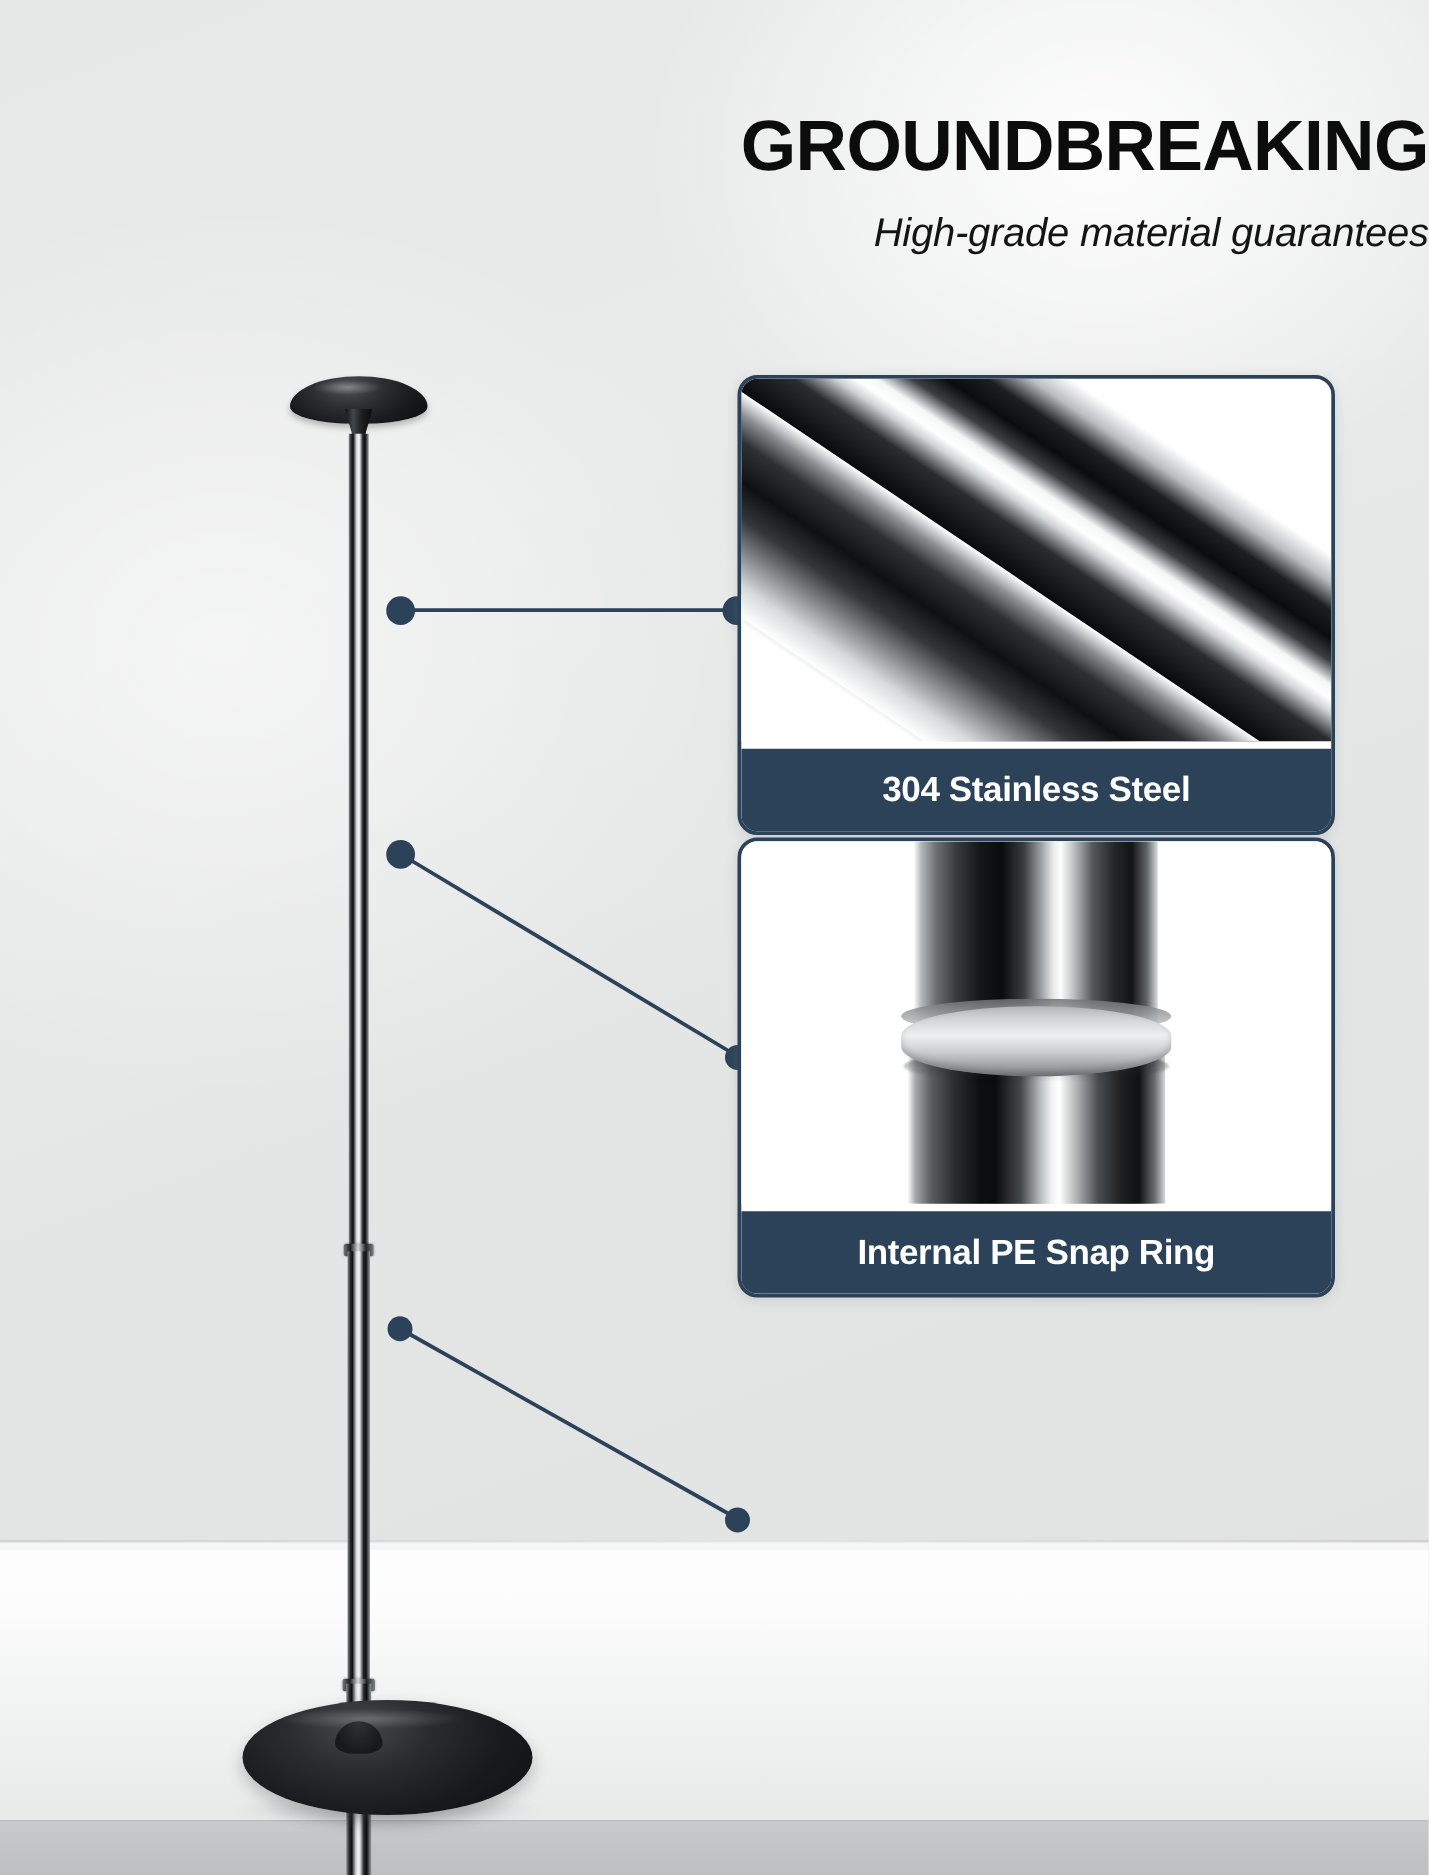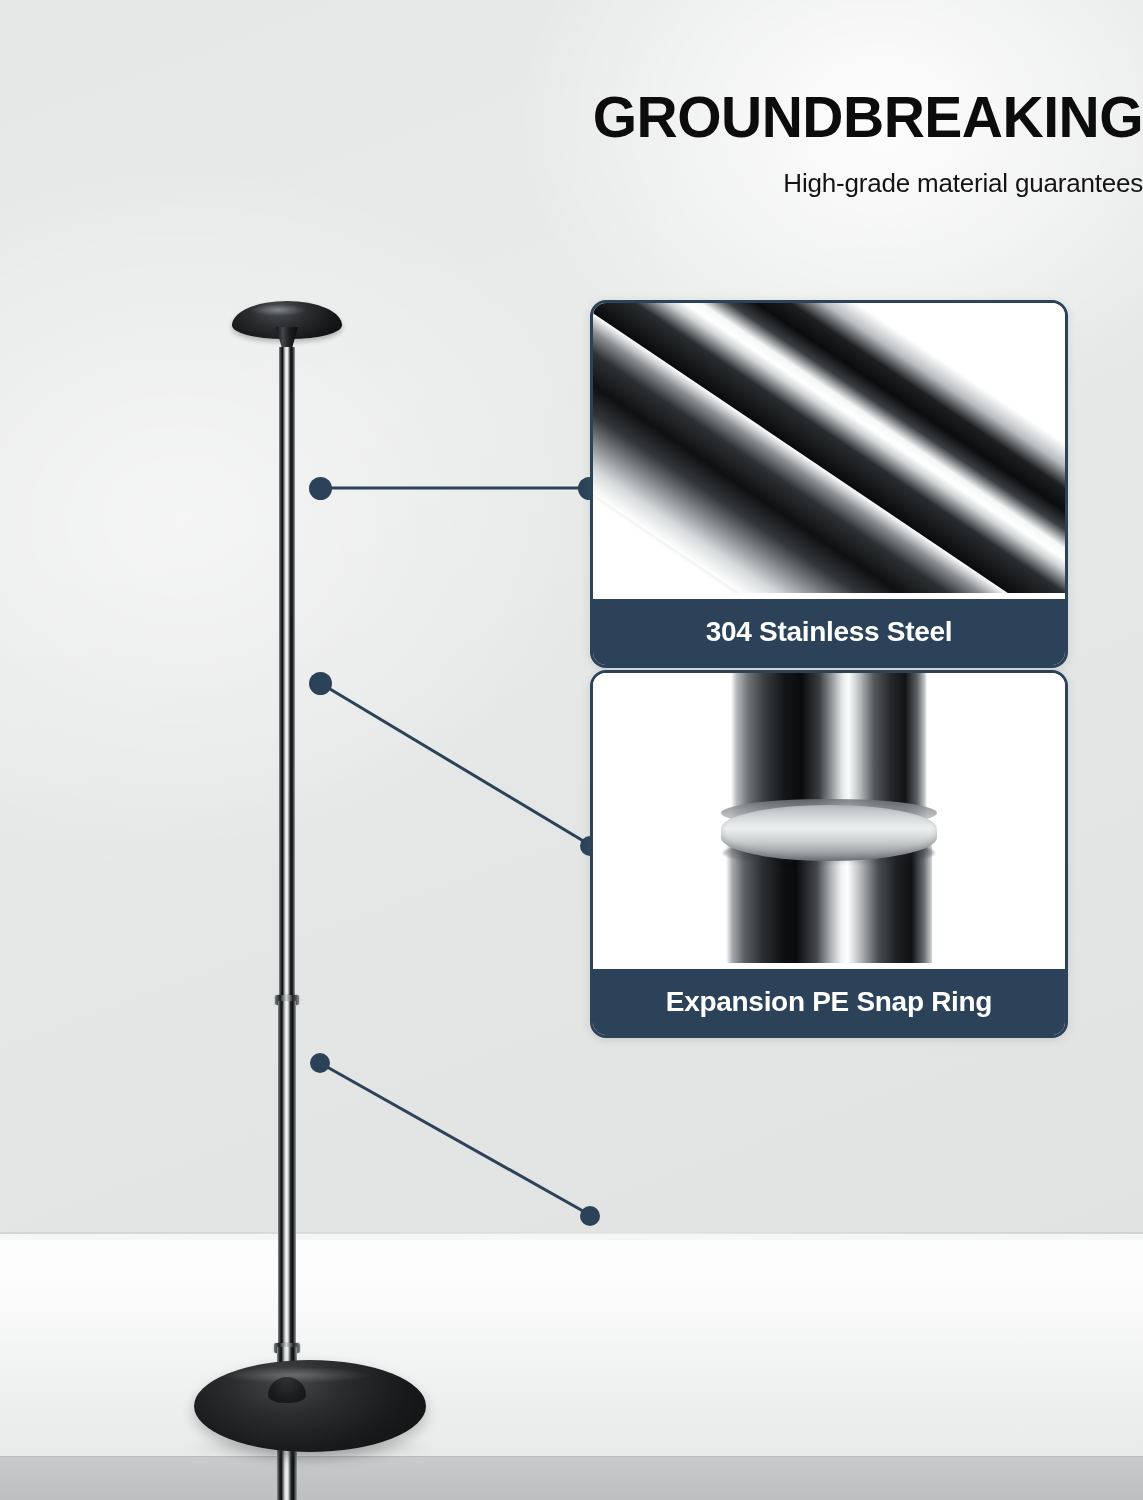--- a/index.html
+++ b/index.html
@@ -46,21 +46,21 @@
     position:absolute;left:0;right:0;top:68px;text-align:right;margin-top:20px;
   }
   .title{
     font-size:57px;line-height:59px;font-weight:bold;color:#0c0c0c;
     letter-spacing:-0.5px;
     font-family:"Liberation Sans", sans-serif;
   }
   .title .l2{display:block;letter-spacing:-1px;}
   .subtitle{
     margin-top:21px;
-    font-size:26px;font-weight:normal;color:#141414;letter-spacing:-0.2px;
+    font-size:32px;font-weight:normal;color:#141414;letter-spacing:-0.2px;font-style:italic;
   }
 
   
   .pole-wrap{position:absolute;left:180px;top:295px;width:260px;height:1180px;}
   .cap{
     position:absolute;left:52px;top:6px;width:110px;height:38px;
     background:radial-gradient(ellipse 70% 120% at 42% 22%, #4e5154 0%, #2b2d2f 38%, #18191b 70%, #0d0e0f 100%);
     border-radius:50% 50% 46% 46%/64% 64% 36% 36%;
     box-shadow:0 3px 5px rgba(0,0,0,.25);
   }
@@ -294,17 +294,17 @@
   </div>
 
   <div class="card card-2">
     <div class="card-photo">
       <div class="tube-vert"></div>
       <div class="tube-vert-lower"></div>
       <div class="snap-ring-shadow"></div>
       <div class="snap-ring-top"></div>
       <div class="snap-ring"></div>
     </div>
-    <div class="card-label">Expansion PE Snap Ring</div>
+    <div class="card-label">Internal PE Snap Ring</div>
   </div>
 
 
 </div>
 
 </body></html>

